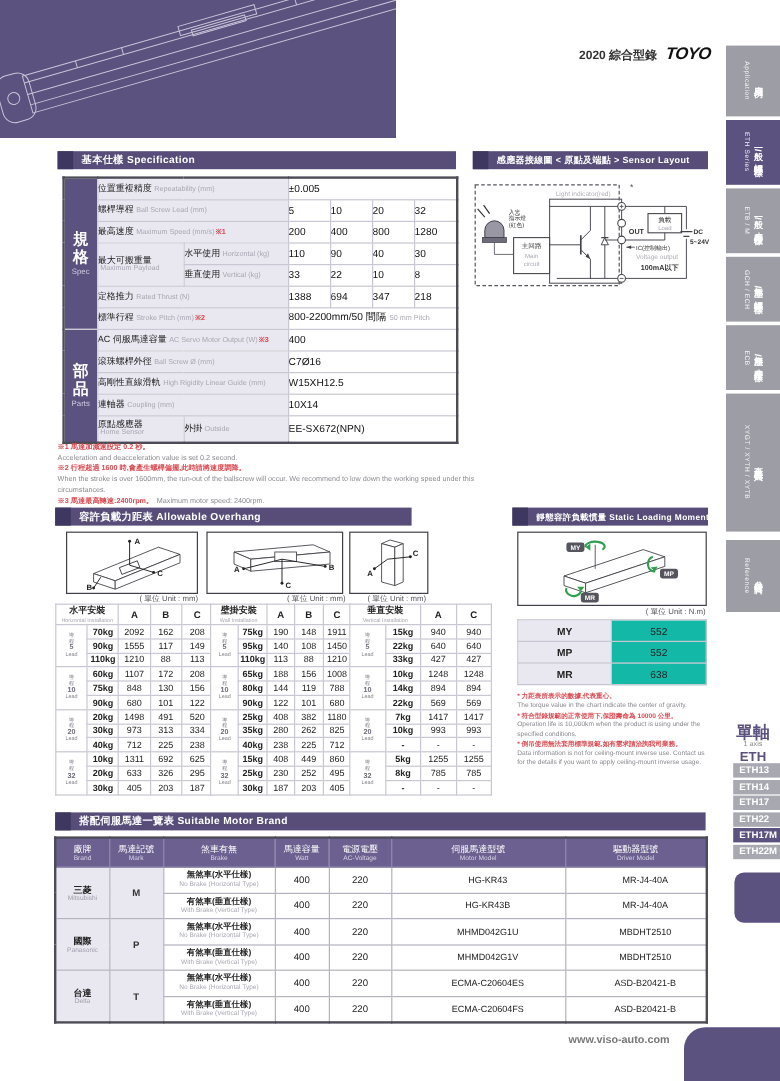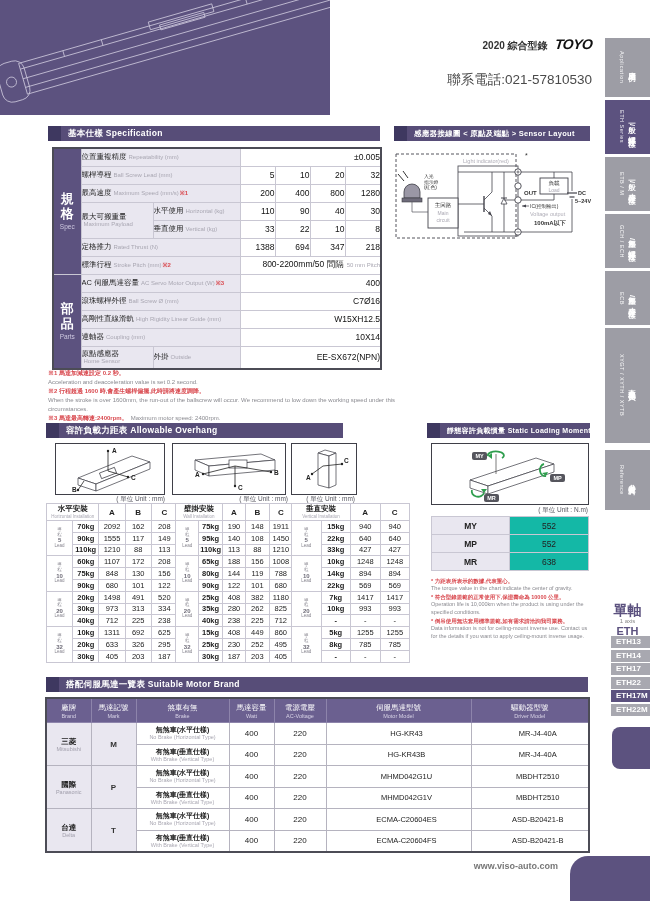--- a/index.html
+++ b/index.html
@@ -25,21 +25,21 @@
   .spec-table tr{height:18px;}
   .spec-table tr.tall{height:23px;}
   .spec-table td{border:1px solid #c9c7d3;padding:0;overflow:hidden;}
   .cell-grp{background:#5c527f;color:#fff;text-align:center;}
   .grp-zh{display:block;width:15px;margin:0 auto;font-size:13px;font-weight:bold;line-height:1.12;word-break:break-all;}
   .grp-en{display:block;font-size:6.5px;color:#cfc9e0;margin-top:2px;}
   .cell-label{background:#e9e7f0;padding-left:5px;font-size:7.5px;color:#222;text-align:left;white-space:nowrap;}
   .cell-label .en{font-size:6px;color:#a9a7b2;margin-left:2px;font-weight:normal;}
   .cell-label .fn{color:#d9494f;font-size:6px;font-weight:bold;margin-left:1px;}
   .cell-label .blk{display:block;line-height:1.25;}
-  .cell-val{background:#fff;text-align:right;font-size:8.5px;color:#111;}
+  .cell-val{background:#fff;text-align:left;font-size:8.5px;color:#111;}
   .cell-val .sub{font-size:6px;color:#a9a7b2;margin-left:3px;}
 
   .fnotes{position:absolute;left:48px;top:369px;width:348px;}
   .fn-zh{color:#d9494f;font-size:6px;font-weight:bold;line-height:1.55;}
   .fn-en{color:#8a8a90;font-size:6px;line-height:1.45;}
   .fn-en.inline{display:inline;font-weight:normal;margin-left:3px;}
 
   
   .diag{position:absolute;border:1.5px solid #3f3f48;background:#fff;}
   .unit{position:absolute;font-size:6.5px;color:#55555e;text-align:right;width:90px;}
@@ -130,21 +130,20 @@
           <line x1="290" y1="-32" x2="290" y2="-26"></line>
         <circle cx="2" cy="-16" r="5"></circle>
       </g>
     </svg>
   </div>
 
   <div class="catalog-line">
     <span>2020 綜合型錄</span>
     <span class="toyo-logo">TOYO</span>
   </div>
-  <div class="phone">聯系電話:021-57810530</div>
 
   <div class="secbar" style="left:394px;top:126px;width:196px;">
     <span class="t" style="font-size:7.5px;">感應器接線圖 &lt; 原點及端點 &gt; Sensor Layout</span>
     </div>
   <div class="secbar" style="left:48px;top:126px;width:332px;">
     <span class="t">基本仕樣 Specification</span>
     </div>
   <div class="secbar" style="left:46px;top:423px;width:297px;">
     <span class="t">容許負載力距表 Allowable Overhang</span>
     </div>

